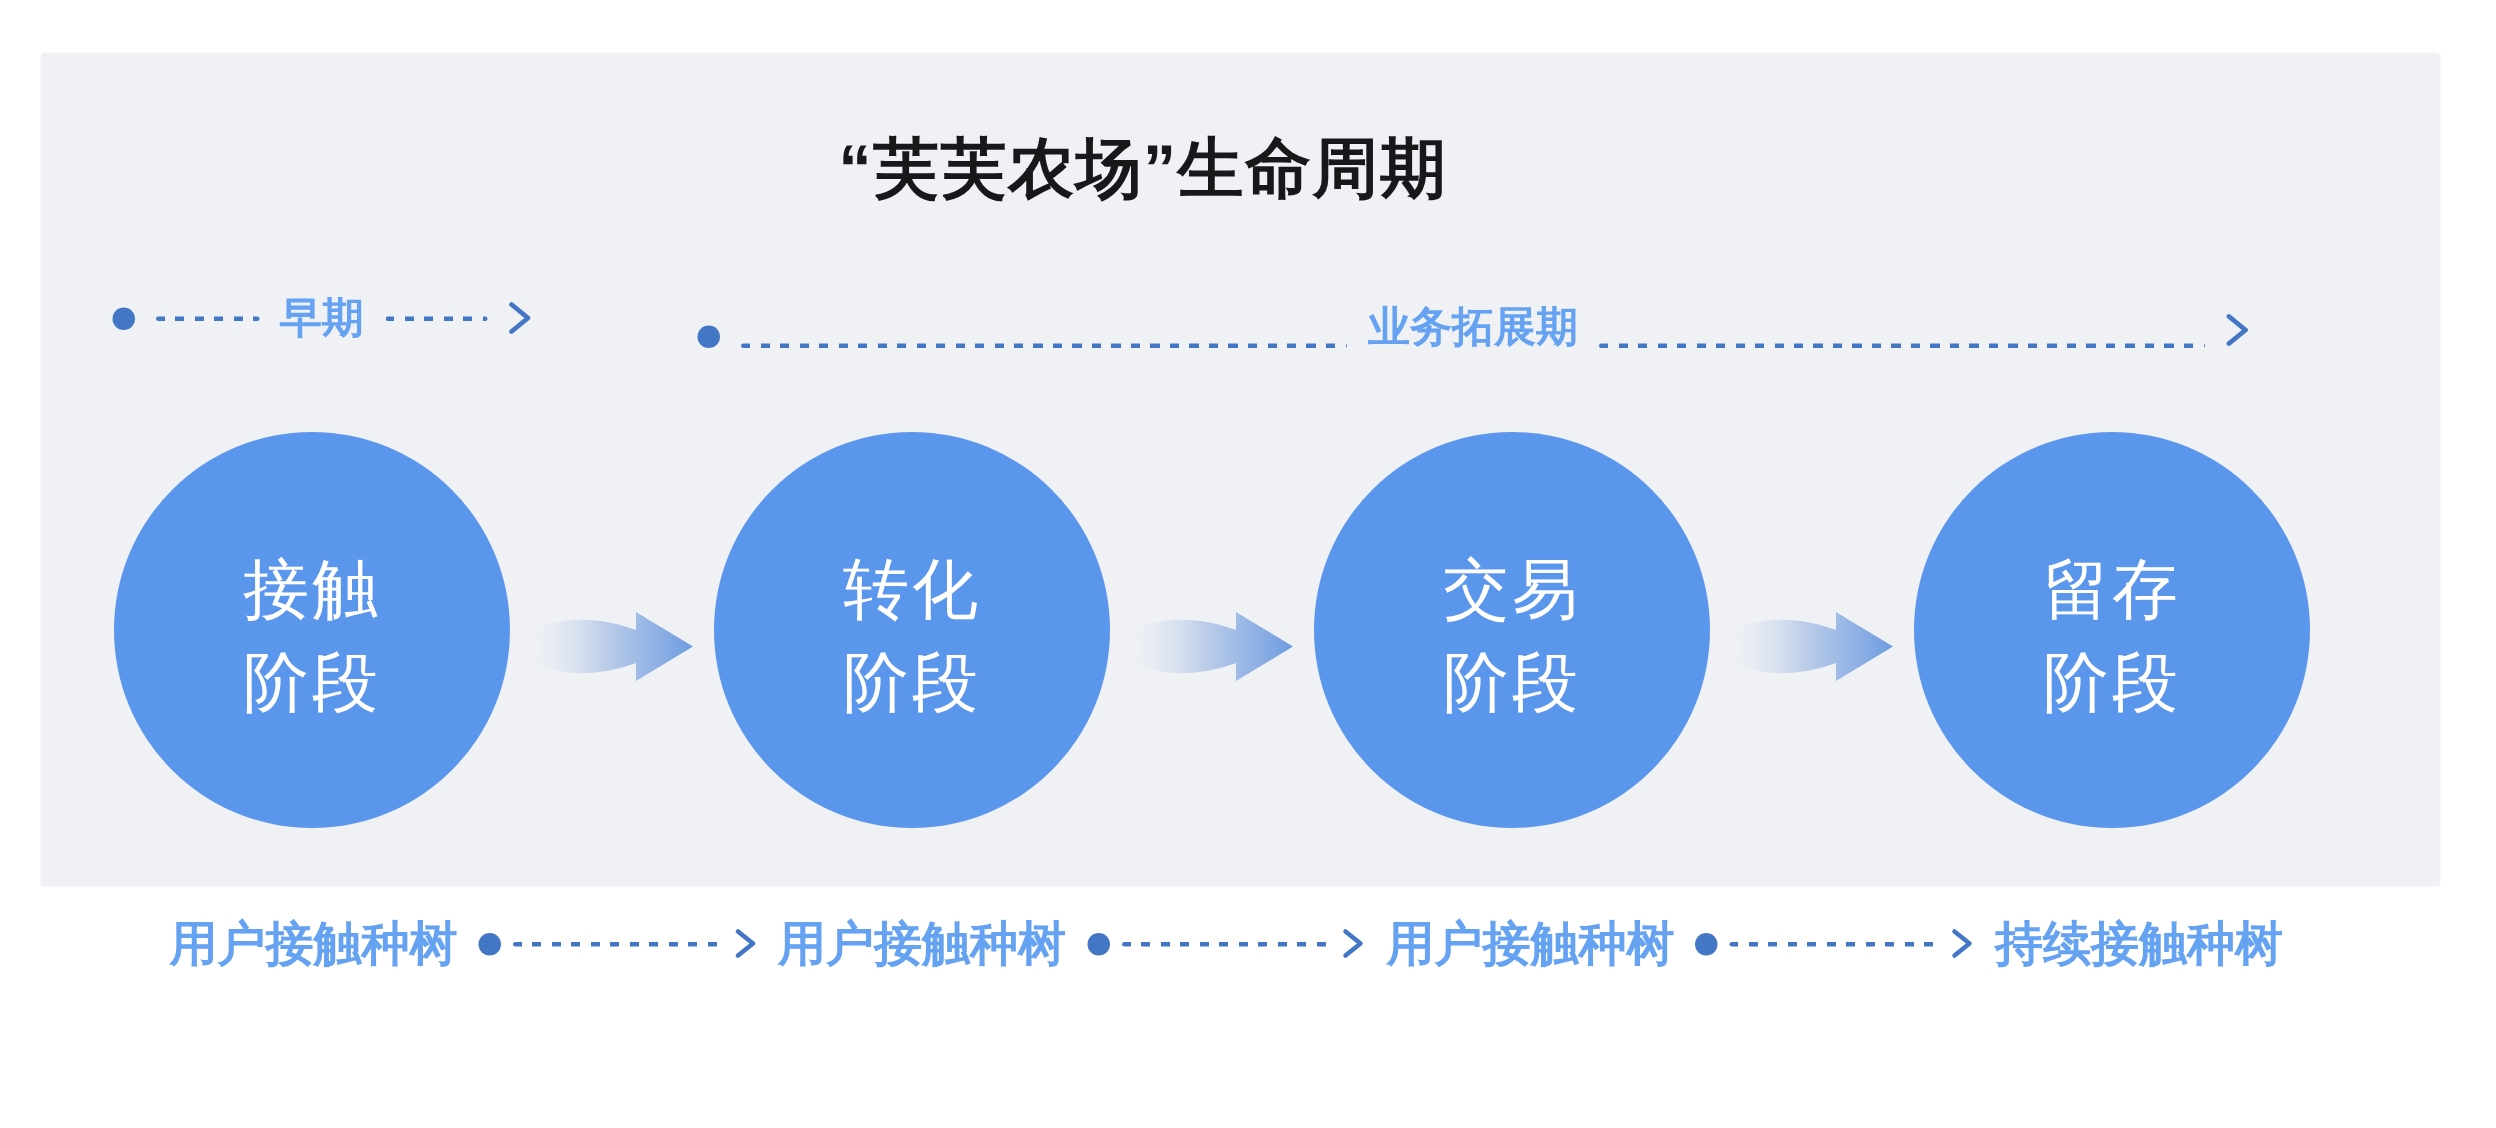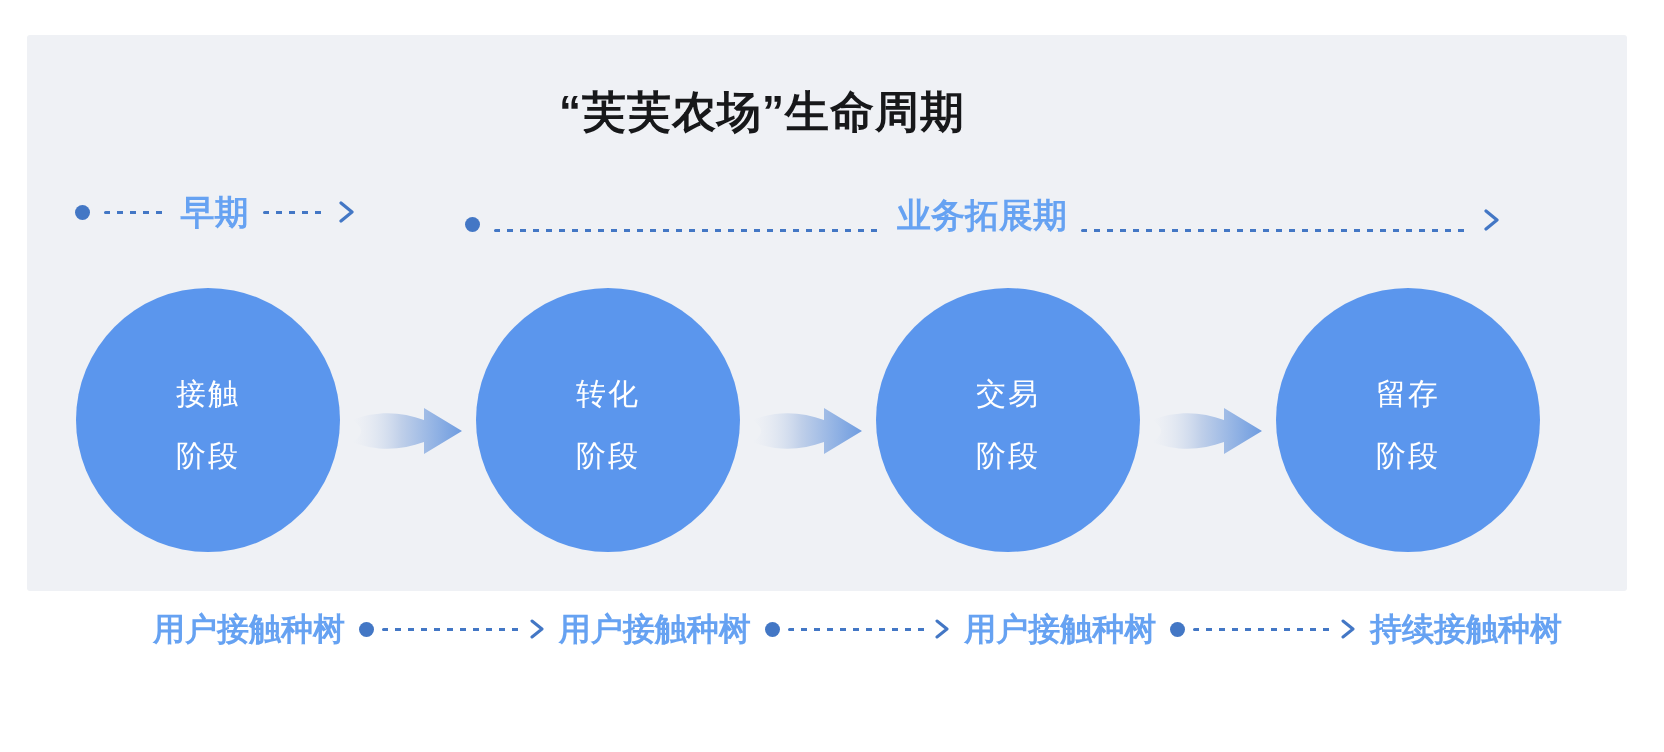--- a/index.html
+++ b/index.html
@@ -52,21 +52,21 @@
     flex: 0 0 auto;
   }
   .dash {
     flex: 1 1 auto;
     height: 3px;
     border-radius: 2px;
     background: repeating-linear-gradient(90deg, #4377C5 0 6px, transparent 6px 13px);
   }
   .phase-label {
     flex: 0 0 auto;
-    font-size: 34px;
+    font-size: 28px;
     font-weight: 600;
     color: #66A2F2;
     white-space: nowrap;
     line-height: 1;
   }
   .chevron { flex: 0 0 auto; display: block; }
   
   .stage-circle {
     position: absolute;
     top: 253px;
@@ -76,21 +76,21 @@
     background: #5B96ED;
     display: flex;
     flex-direction: column;
     align-items: center;
     justify-content: center;
     padding-top: 10px;
     box-sizing: border-box;
   }
   .stage-circle span {
     color: #ffffff;
-    font-size: 30px;
+    font-size: 44px;
     font-weight: 500;
     line-height: 62px;
     letter-spacing: 2px;
     white-space: nowrap;
   }
   .circle-1 { left: 49px; }
   .circle-2 { left: 449px; }
   .circle-3 { left: 849px; }
   .circle-4 { left: 1249px; }
   
@@ -101,21 +101,20 @@
   
   .bottom-row {
     position: absolute;
     left: 86px;
     top: 573px;
     width: 1409px;
     height: 42px;
     display: flex;
     align-items: center;
     gap: 14px;
-    margin-left: 40px;
   }
   .bottom-label {
     flex: 0 0 auto;
     font-size: 32px;
     font-weight: 600;
     color: #66A2F2;
     white-space: nowrap;
     line-height: 1;
   }
   .bottom-arrow {

